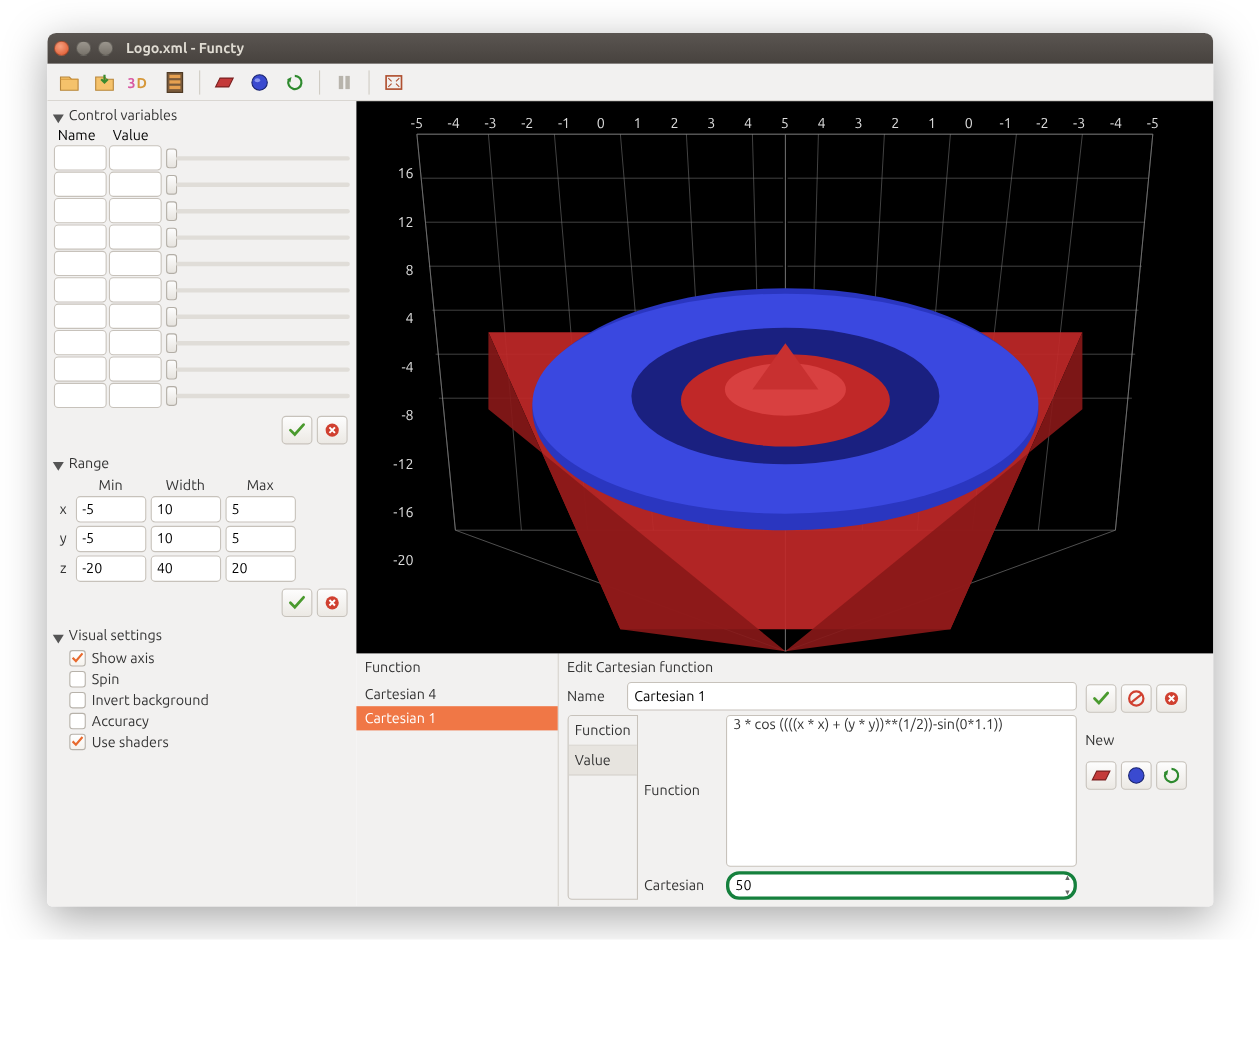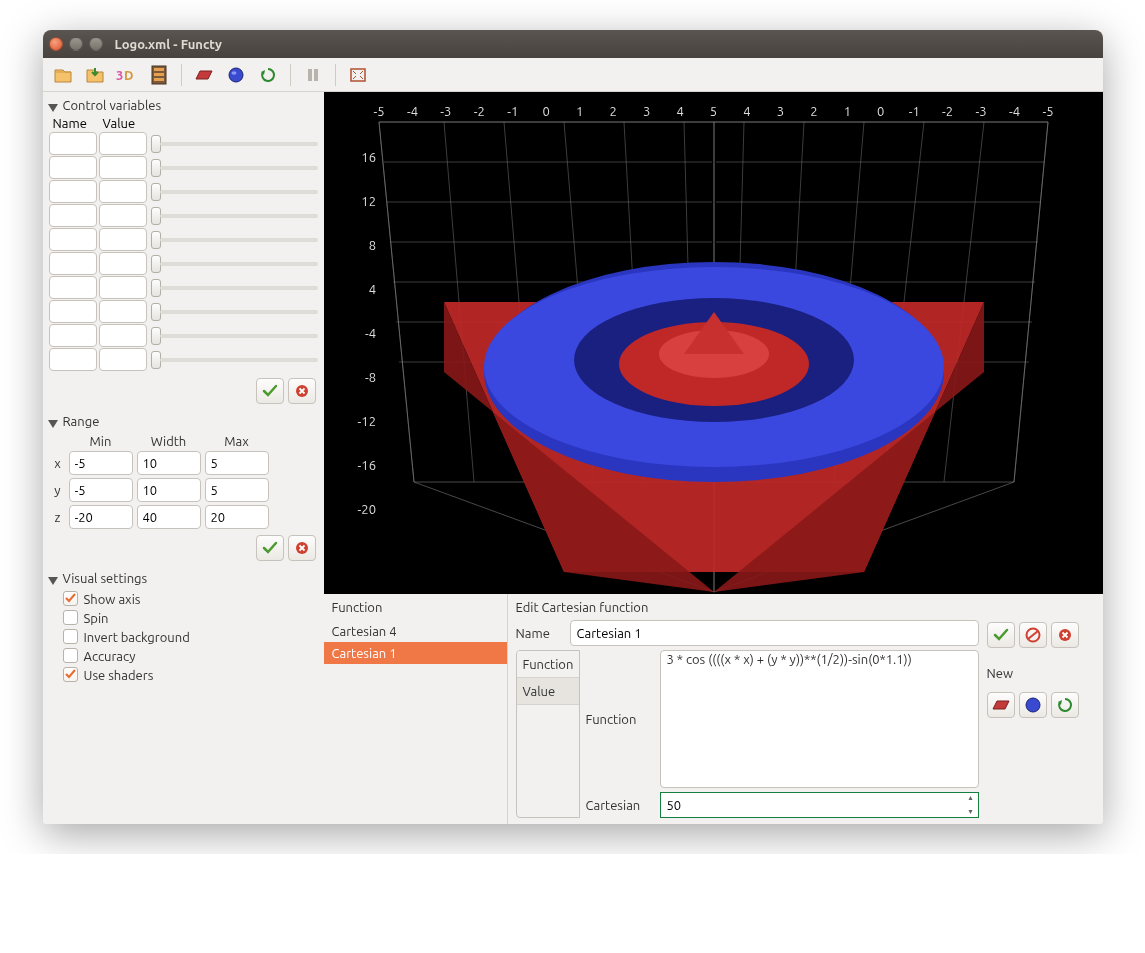--- a/index.html
+++ b/index.html
@@ -47,21 +47,21 @@
 .name-row { display:flex; align-items:center; gap: 10px; }
 .name-row label { width: 44px; color:#333; }
 .text-input { flex:1; height: 26px; border:1px solid #c7c2bb; border-radius:4px; background:#fff; padding: 0 6px; font-size: 13px; }
 .fc-row { display:flex; gap: 6px; align-items:stretch; }
 .fc-tabs { width: 64px; display:flex; flex-direction:column; border:1px solid #c7c2bb; border-radius:4px 0 0 4px; overflow:hidden; }
 .fc-tab { padding: 6px 6px; color:#333; border-bottom:1px solid #d6d3ce; background:#f2f1f0; }
 .fc-tab.active { background:#e7e4df; }
 .fc-body { flex:1; display:grid; grid-template-columns: 68px 1fr; grid-template-rows: 1fr auto; gap: 4px 6px; align-items:center; }
 .fc-label { color:#333; text-align:left; }
 .fc-area { height: 138px; border:1px solid #c7c2bb; border-radius:4px; background:#fff; padding:1px 6px; font-size:13px; color:#333; resize:none; white-space:pre-wrap; overflow:auto; }
-.spin-input { height: 26px; border:1px solid #15803d; border-radius:0; background:#fff; padding: 0 6px; font-size:13px; position:relative; }
+.spin-input { height: 26px; border:3px solid #15803d; border-radius:12px; background:#fff; padding: 0 6px; font-size:13px; position:relative; }
 .spin-handles { position:absolute; right:2px; top:2px; bottom:2px; width:12px; display:flex; flex-direction:column; justify-content:space-between; }
 .spin-handles span { font-size:8px; color:#666; line-height:8px; text-align:center; }
 .right-edit { width: 108px; display:flex; flex-direction:column; gap: 12px; padding-top: 24px; }
 .right-btns { display:flex; gap:4px; }
 .new-label { color:#333; margin-top: 6px; }
 .new-btns { display:flex; gap:4px; }
 </style>
 </head>
 <body>
 

